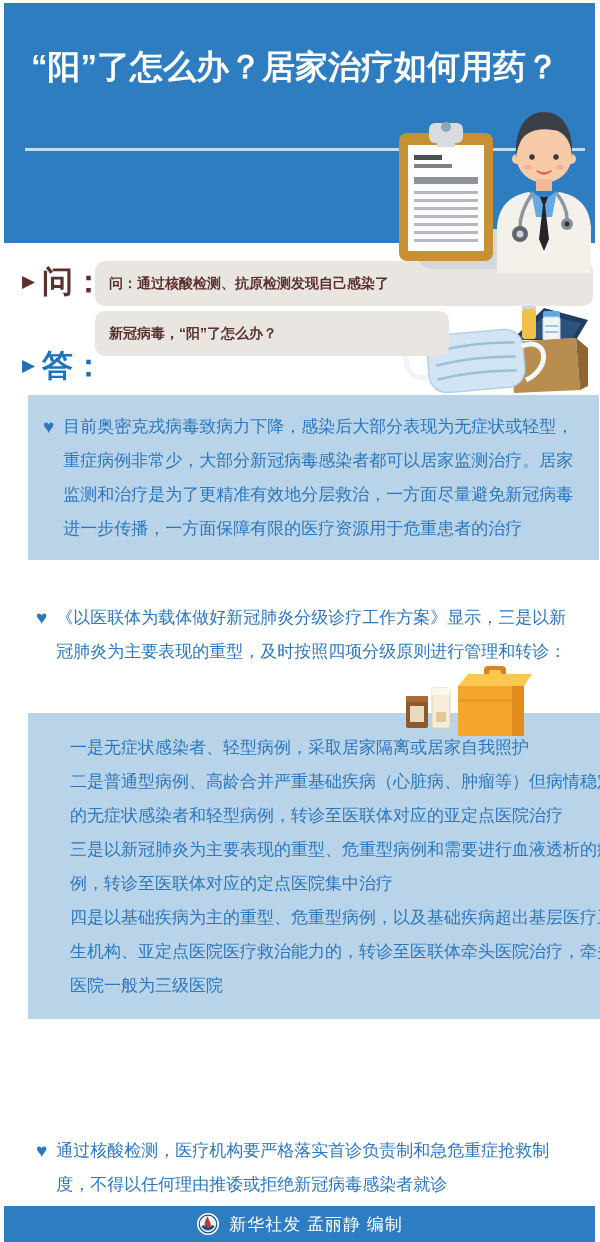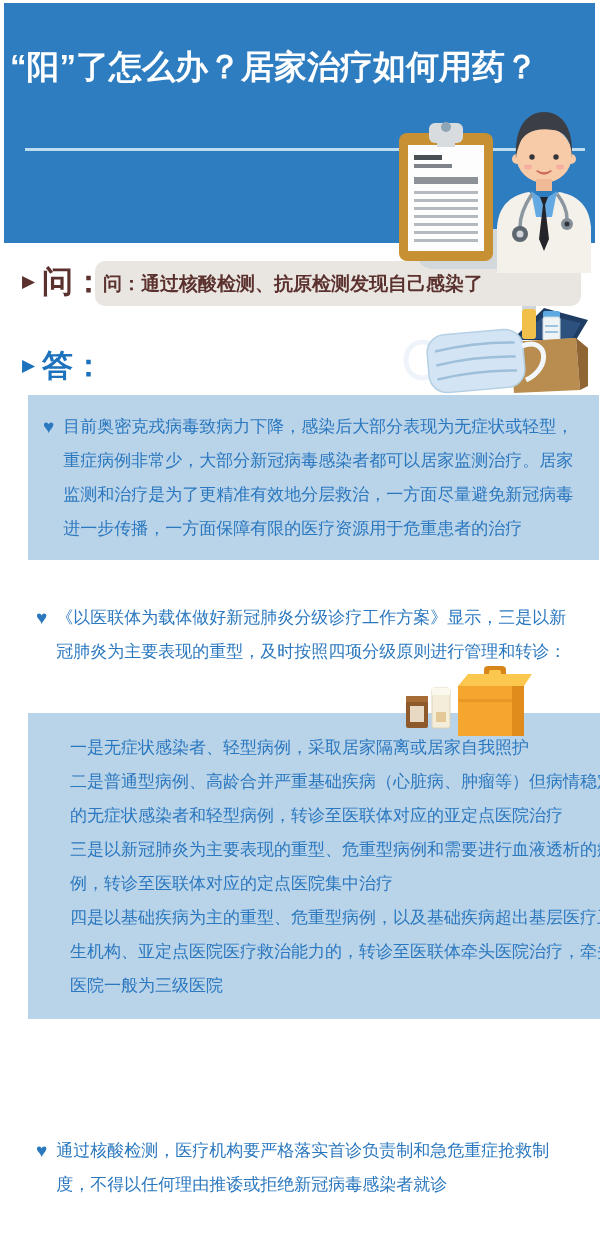--- a/index.html
+++ b/index.html
@@ -3,38 +3,38 @@
 <meta charset="utf-8">
 <style>
   html,body { margin:0; padding:0; background:#ffffff; }
   .poster {
     position:relative; width:600px; height:1242px; background:#ffffff;
     overflow:hidden; font-family:"Liberation Sans","DejaVu Sans",sans-serif;
   }
   
   .hdr { position:absolute; left:4px; top:3px; width:591px; height:240px; background:#2e7dc0; }
   .hdr-title {
-    position:absolute; left:6px; top:42px; font-size:33px; font-weight:bold;
+    position:absolute; left:27px; top:42px; font-size:33px; font-weight:bold;
     color:#ffffff; white-space:nowrap; letter-spacing:0px;
   }
   .hdr-rule { position:absolute; left:21px; top:145px; width:560px; height:3px; background:#cae5f4; opacity:.92; }
   .hdr-sub {
     position:absolute; left:21px; top:166px; font-size:27px; font-weight:bold;
     color:#ffffff; white-space:nowrap;
   }
   .doctor-svg { position:absolute; left:377px; top:100px; z-index:3; }
   
   .qa-row { position:absolute; display:flex; align-items:center; gap:7px; font-weight:bold; z-index:2; }
   .q-row { left:22px; top:263px; color:#5b312e; }
   .a-row { left:22px; top:347px; color:#1d72bd; }
   .qa-arrow { font-size:17px; line-height:1; }
   .qa-label { font-size:31px; line-height:1.2; }
   .q-box {
     position:absolute; background:#e9e6e2; border-radius:10px; color:#5b312e;
-    font-weight:bold; font-size:19px; line-height:45px; padding:0 8px;
+    font-weight:bold; font-size:14px; line-height:45px; padding:0 14px;
     white-space:nowrap; z-index:2;
   }
   .q-box1 { left:95px; top:261px; width:470px; }
   .q-box2 { left:95px; top:311px; width:326px; }
   .mask-svg  { position:absolute; left:398px; top:296px; z-index:1; }
   .kit-svg   { position:absolute; left:402px; top:664px; z-index:2; }
   
   .panel { position:absolute; left:28px; width:544px; background:#b9d3e9; z-index:1; }
   .panel1 { top:395px; padding:15px 12px 14px 15px; }
   .panel2 { top:713px; padding:18px 22px 16px 42px; }
@@ -103,20 +103,21 @@
         <circle cx="186" cy="121" r="2.5" fill="#30343a"></circle>
       </g>
     </svg>
   </div>
 
   <div class="qa-row q-row">
     <span class="qa-arrow">▶</span>
     <span class="qa-label">问：</span>
   </div>
   <div class="q-box q-box1">问：通过核酸检测、抗原检测发现自己感染了</div>
+  <div class="q-box q-box2">新冠病毒，“阳”了怎么办？</div>
 
   <svg class="mask-svg" width="192" height="100" viewBox="0 0 192 100">
     <g>
       <polygon points="114,44 146,12 190,24 178,44" fill="#1f3d63"></polygon>
       <polygon points="119,43 147,19 183,27 174,43" fill="#2c517f"></polygon>
       <rect x="124" y="7" width="14" height="8" rx="2" fill="#cfd6db"></rect>
       <rect x="124" y="13" width="14" height="30" rx="3" fill="#f1c04a"></rect>
       <rect x="145" y="15" width="17" height="8" rx="2" fill="#5fa9e2"></rect>
       <rect x="145" y="21" width="17" height="24" rx="2" fill="#eef3f6" stroke="#cdd8e0"></rect>
       <line x1="147" y1="30" x2="160" y2="30" stroke="#9fc4de" stroke-width="2"></line>
@@ -180,14 +181,23 @@
     <div class="btext">二是普通型病例、高龄合并严重基础疾病（心脏病、肿瘤等）但病情稳定的无症状感染者和轻型病例，转诊至医联体对应的亚定点医院治疗</div>
     <div class="btext">三是以新冠肺炎为主要表现的重型、危重型病例和需要进行血液透析的病例，转诊至医联体对应的定点医院集中治疗</div>
     <div class="btext">四是以基础疾病为主的重型、危重型病例，以及基础疾病超出基层医疗卫生机构、亚定点医院医疗救治能力的，转诊至医联体牵头医院治疗，牵头医院一般为三级医院</div>
   </div>
 
   <div class="para para4 flexrow">
     <span class="heart">♥</span>
     <div class="btext">通过核酸检测，医疗机构要严格落实首诊负责制和急危重症抢救制度，不得以任何理由推诿或拒绝新冠病毒感染者就诊</div>
   </div>
 
+  <div class="ftr">
+    <svg width="24" height="24" viewBox="0 0 24 24">
+      <circle cx="12" cy="12" r="11" fill="#ffffff"></circle>
+      <circle cx="12" cy="12" r="8.8" fill="#eef4fa" stroke="#1f4e8c" stroke-width="1.2"></circle>
+      <path d="M10,17 C7,11 10,7 12,4 C12,9 16,10 14.5,15 C13.5,18 11,18 10,17 Z" fill="#c0392b"></path>
+      <path d="M5.5,14 A7 7 0 0 0 18.5,14 L16,13 A4.5 4.5 0 0 1 8,13 Z" fill="#1f4e8c"></path>
+    </svg>
+    <span class="ftr-credit">新华社发 孟丽静 编制</span>
+  </div>
 
 </div>
 
 </body></html>

